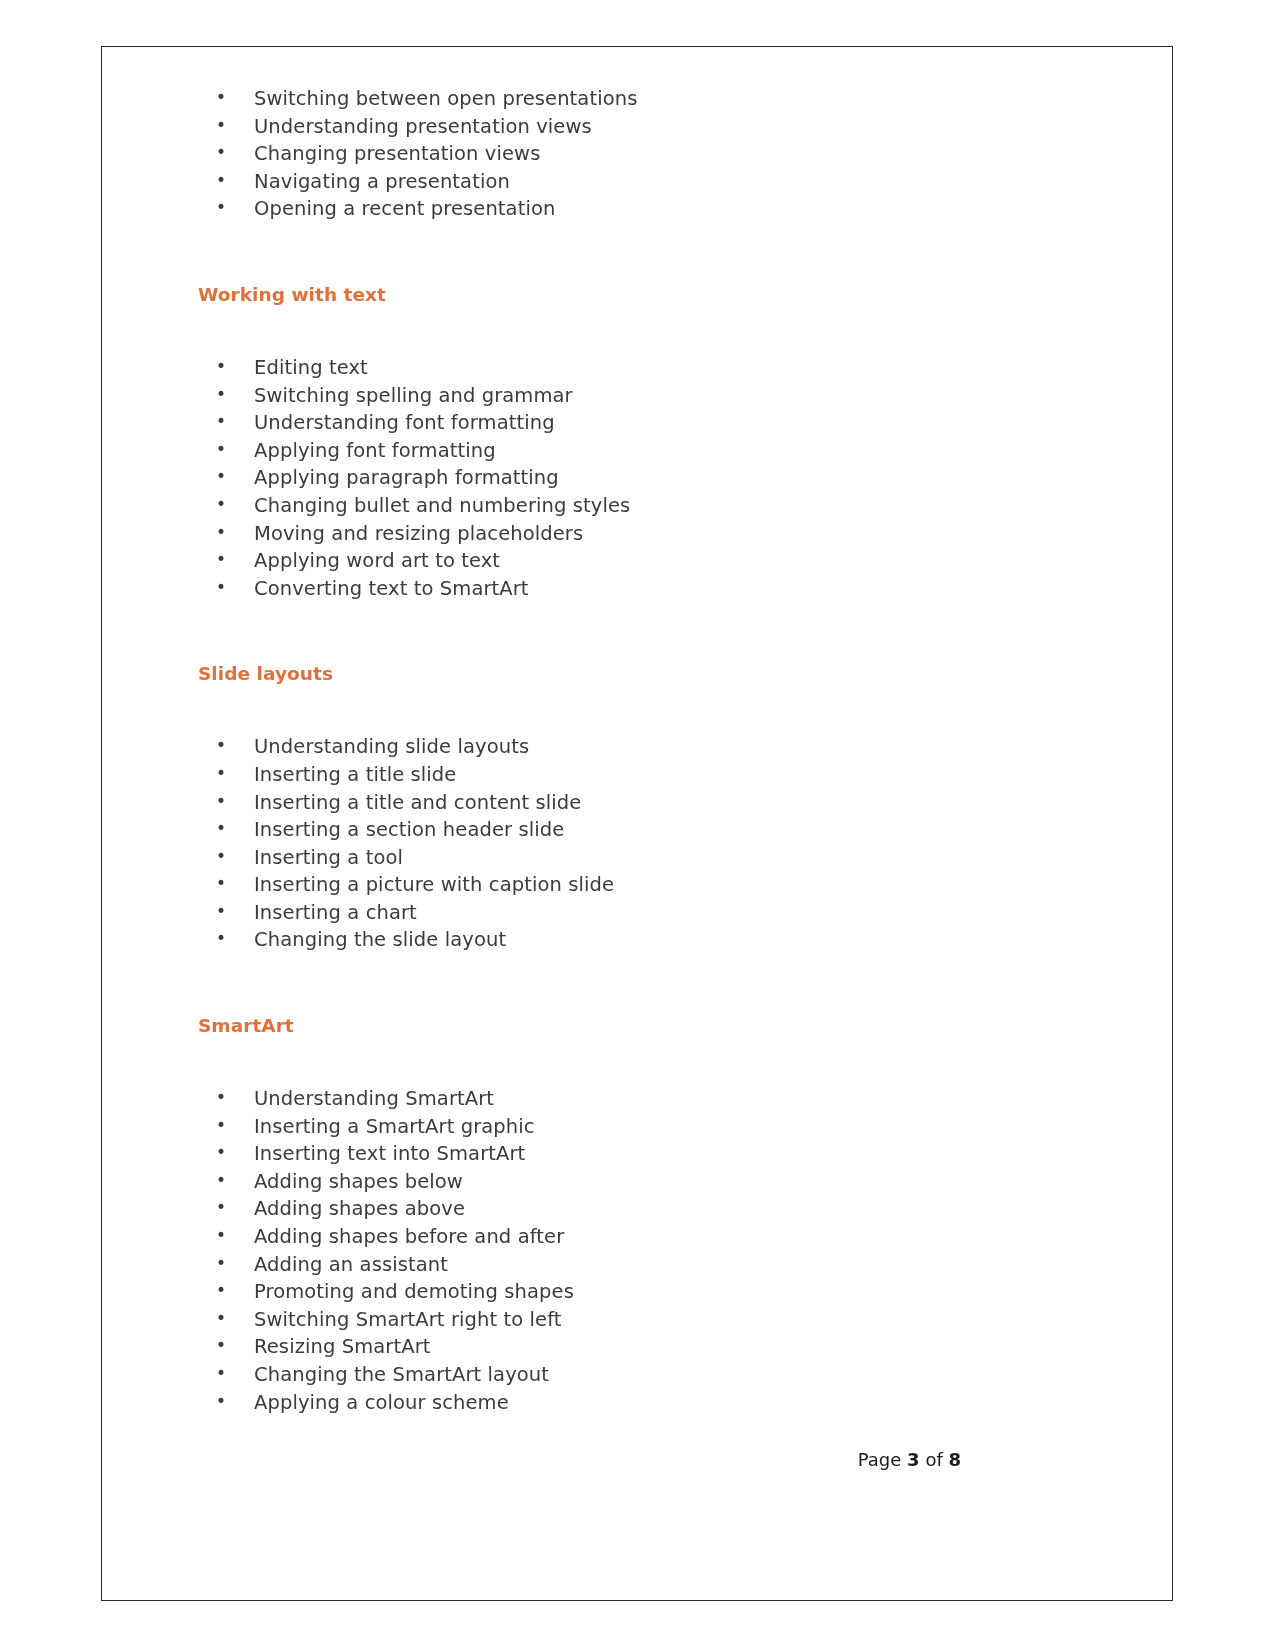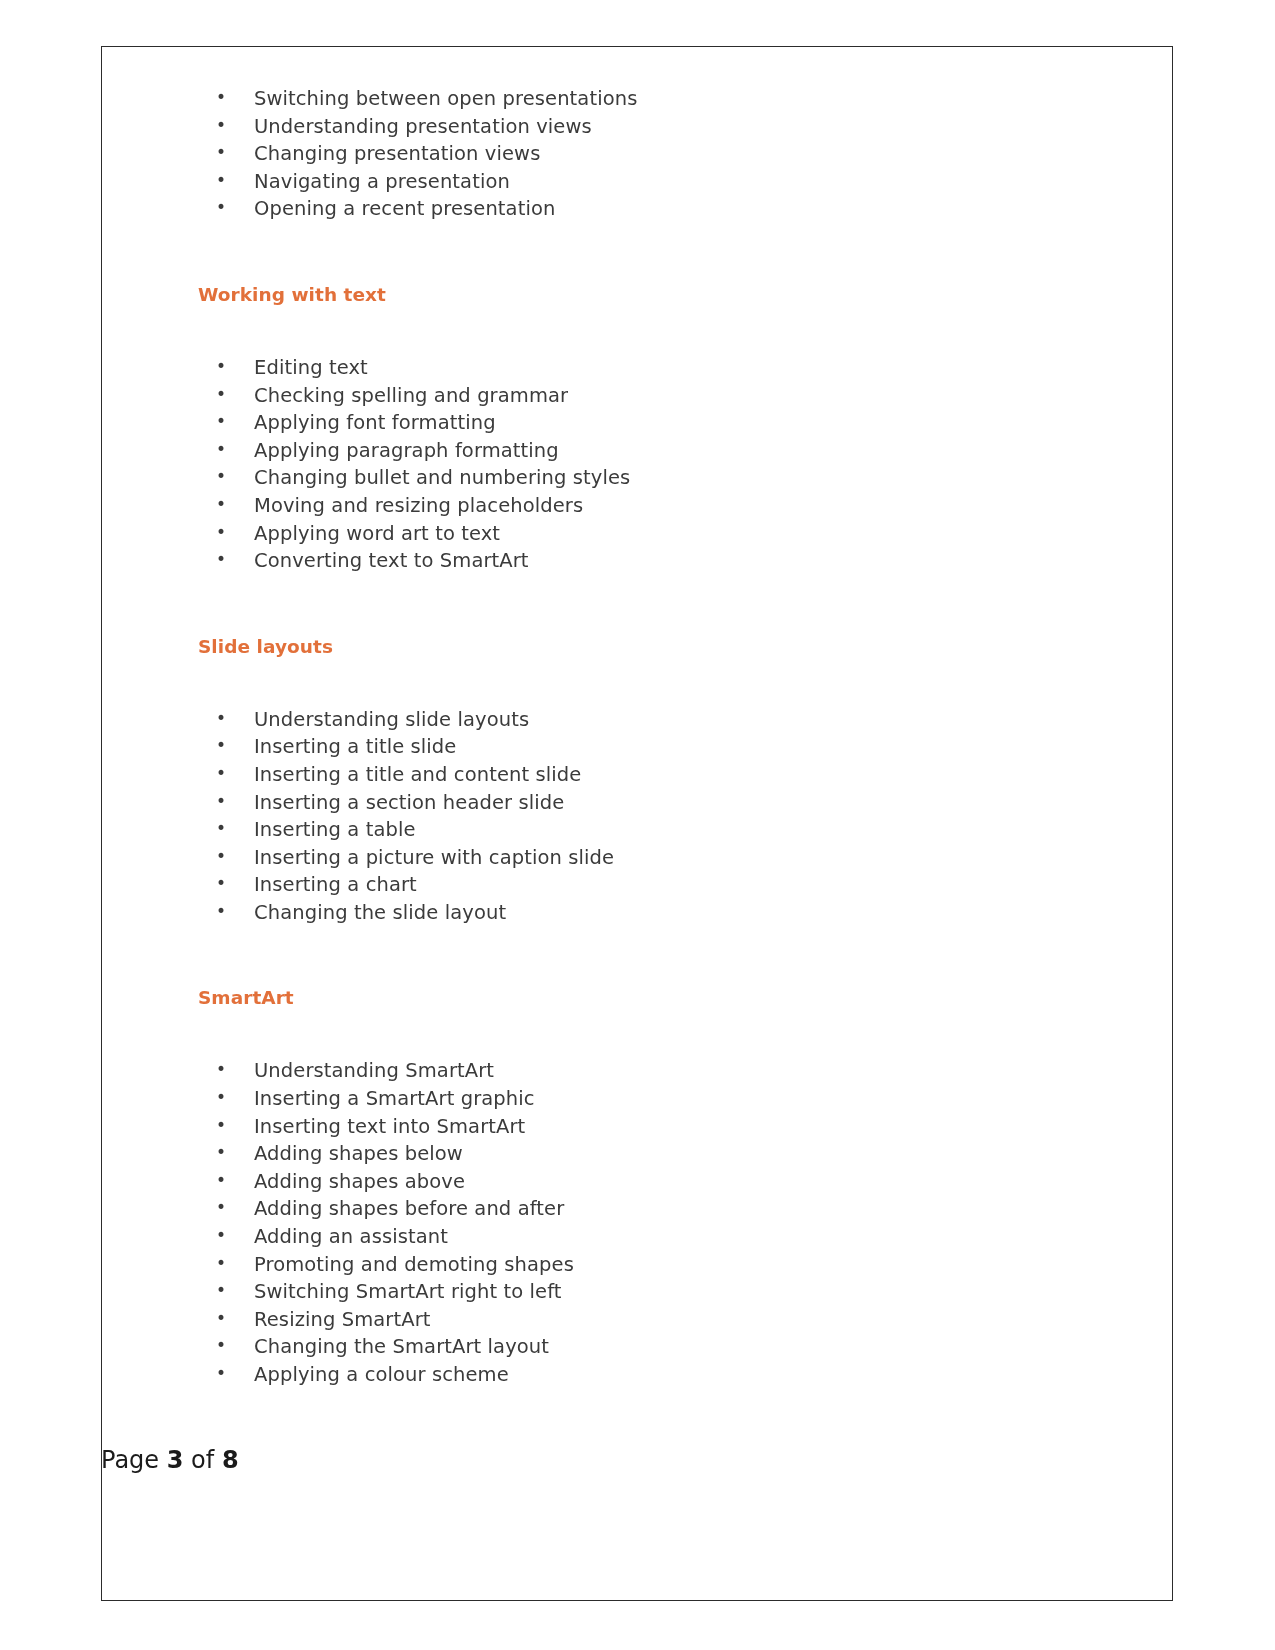--- a/index.html
+++ b/index.html
@@ -84,22 +84,22 @@
   .gap-after-head   { height: 34px; }
 
   .block { margin: 0; }
 
   
   .page-footer {
     position: absolute;
     left: 101px;
     top: 1448px;
     width: 860px;
-    text-align: left;
-    font-size: 24px;
+    text-align: right;
+    font-size: 18px;
     line-height: 24px;
     color: #1b1b1b;
   }
   .page-footer .num {
     font-weight: bold;
   }
   .page-footer .lbl,
   .page-footer .of {
     font-weight: normal;
   }
@@ -123,41 +123,42 @@
         </ul>
       </div>
 
       <div class="gap-after-list"></div>
 
       <div class="block">
         <h2 class="section-heading">Working with text</h2>
         <div class="gap-after-head"></div>
         <ul class="bullet-list">
           <li class="bullet-item">Editing text</li>
-          <li class="bullet-item">Checking spelling and grammar</li>
+          <li class="bullet-item">Switching spelling and grammar</li>
+          <li class="bullet-item">Understanding font formatting</li>
           <li class="bullet-item">Applying font formatting</li>
           <li class="bullet-item">Applying paragraph formatting</li>
           <li class="bullet-item">Changing bullet and numbering styles</li>
           <li class="bullet-item">Moving and resizing placeholders</li>
           <li class="bullet-item">Applying word art to text</li>
           <li class="bullet-item">Converting text to SmartArt</li>
         </ul>
       </div>
 
       <div class="gap-after-list"></div>
 
       <div class="block">
         <h2 class="section-heading">Slide layouts</h2>
         <div class="gap-after-head"></div>
         <ul class="bullet-list">
           <li class="bullet-item">Understanding slide layouts</li>
           <li class="bullet-item">Inserting a title slide</li>
           <li class="bullet-item">Inserting a title and content slide</li>
           <li class="bullet-item">Inserting a section header slide</li>
-          <li class="bullet-item">Inserting a table</li>
+          <li class="bullet-item">Inserting a tool</li>
           <li class="bullet-item">Inserting a picture with caption slide</li>
           <li class="bullet-item">Inserting a chart</li>
           <li class="bullet-item">Changing the slide layout</li>
         </ul>
       </div>
 
       <div class="gap-after-list"></div>
 
       <div class="block">
         <h2 class="section-heading">SmartArt</h2>

